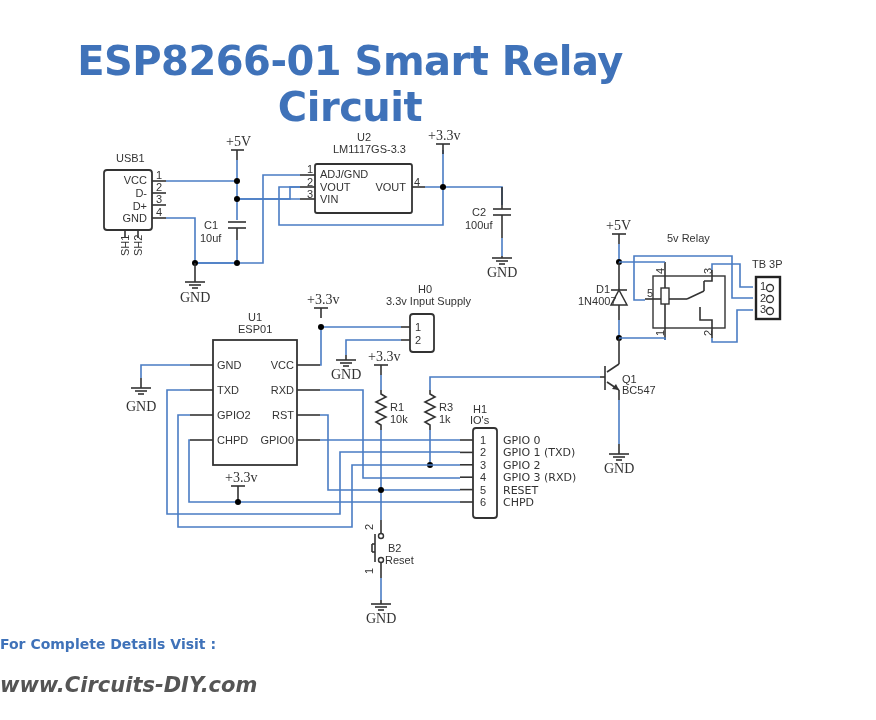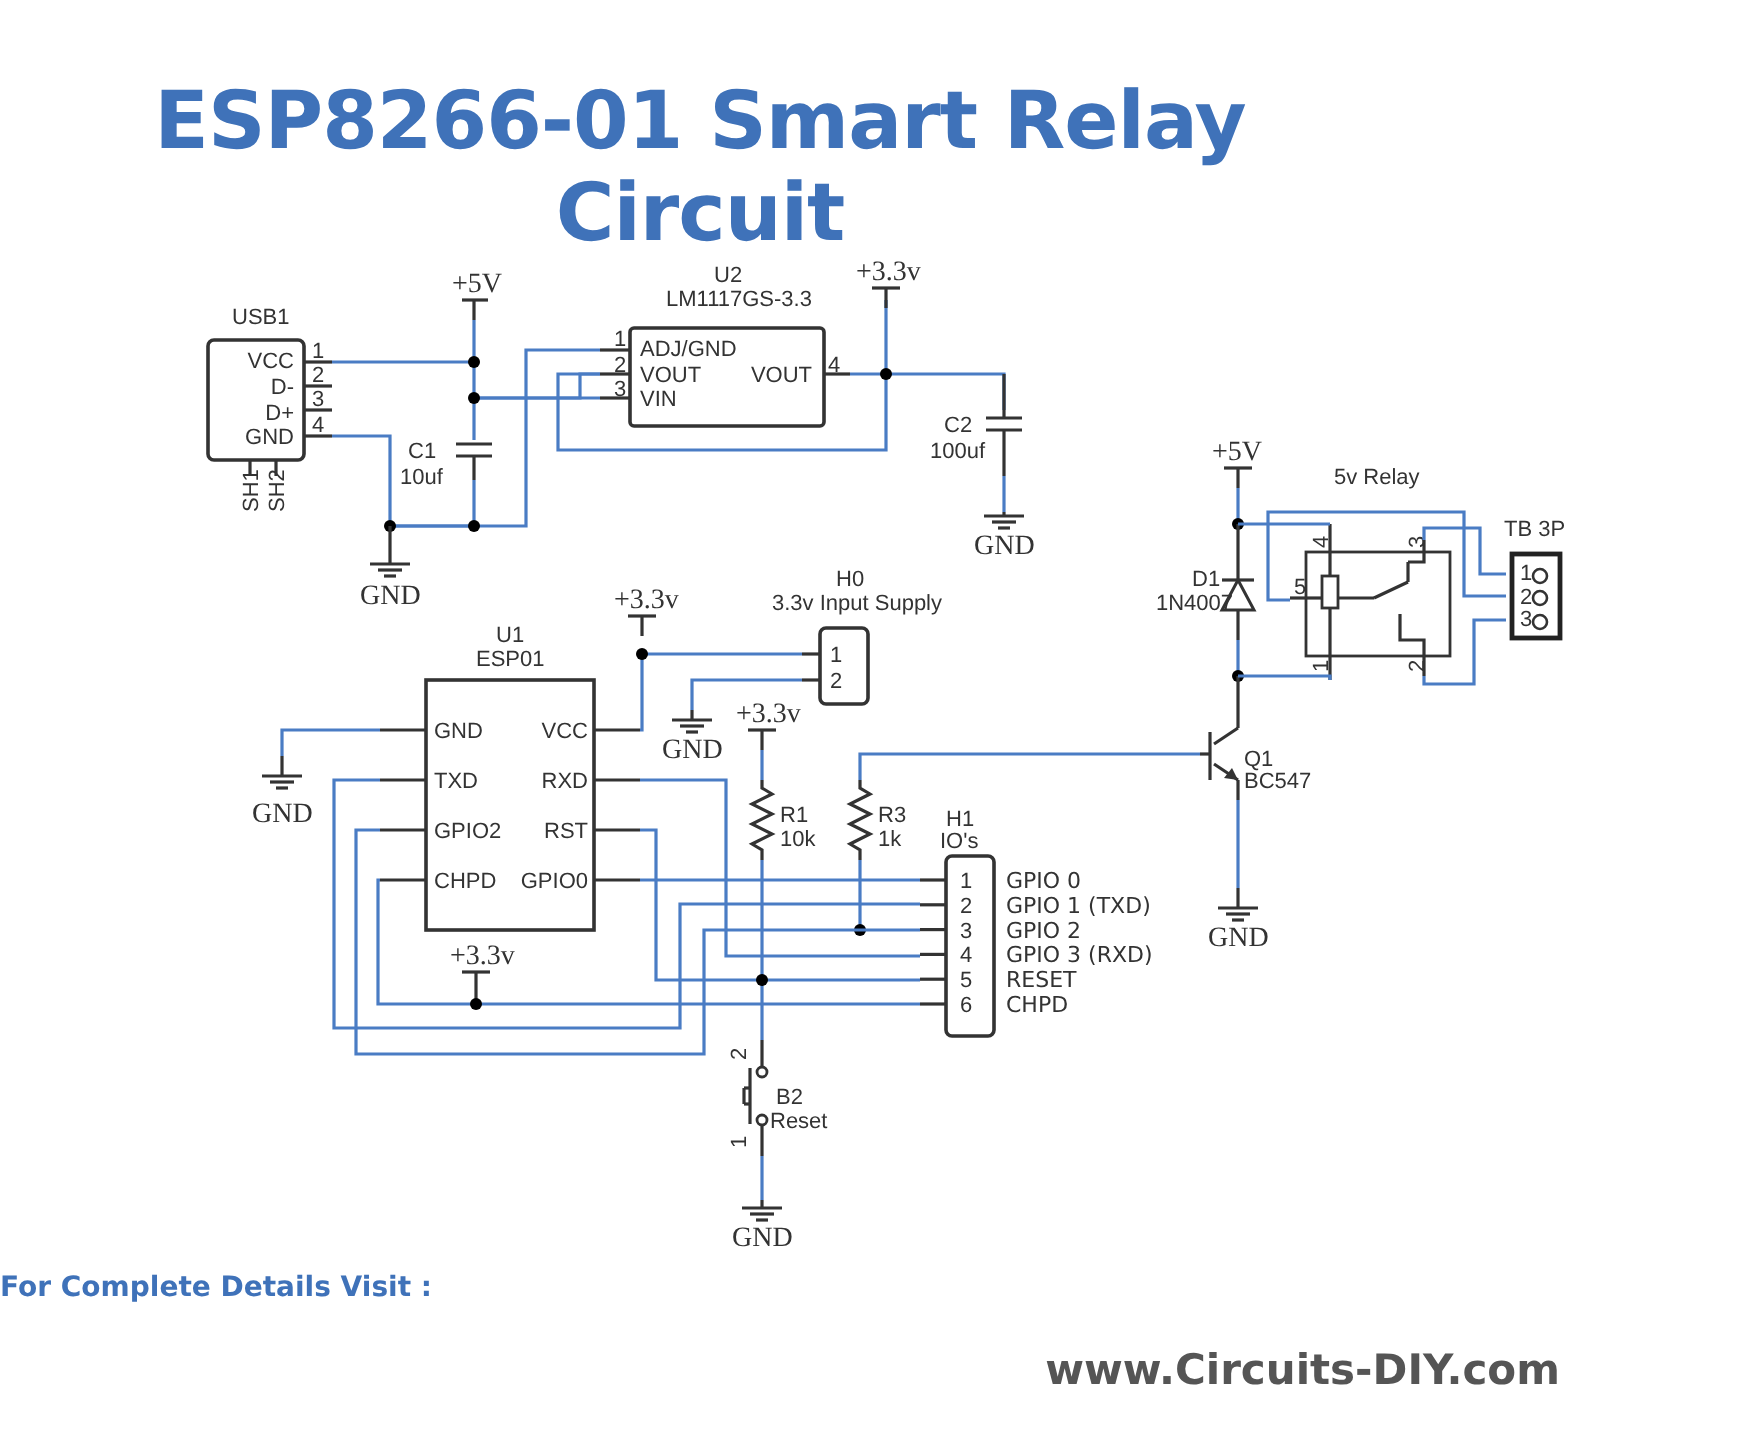--- a/index.html
+++ b/index.html
@@ -1,19 +1,19 @@
 <!DOCTYPE html>
 <html><head>
 <meta charset="utf-8">
 <style>
   html, body { margin:0; padding:0; background:#ffffff; }
   body { width:876px; height:720px; position:relative; overflow:hidden; font-family:"DejaVu Sans", sans-serif; }
   .title { position:absolute; left:0; top:38px; width:700px; text-align:center; font-family:"DejaVu Sans", sans-serif; font-weight:bold; font-size:40px; color:#3f72b9; letter-spacing:-0.5px; }
   .footer1 { position:absolute; left:0; top:636px; width:876px; text-align:left; font-family:"DejaVu Sans", sans-serif; font-weight:bold; font-size:14px; color:#3f72b9; }
-  .footer2 { position:absolute; left:0; top:673px; width:780px; text-align:right; font-family:"DejaVu Sans", sans-serif; font-weight:bold; font-size:21px; color:#555555; }
+  .footer2 { position:absolute; left:0; top:673px; width:780px; text-align:left; font-family:"DejaVu Sans", sans-serif; font-weight:bold; font-size:21px; color:#555555;font-style:italic; }
   svg.sch { position:absolute; left:0; top:0; }
   .w { stroke:#4a7cc4; stroke-width:1.6; fill:none; }
   .k { stroke:#333333; stroke-width:1.6; fill:none; }
   .box { stroke:#333333; stroke-width:1.8; fill:#ffffff; }
   .dot { fill:#000000; }
   .lbl { font-family:"Liberation Sans", sans-serif; font-size:11px; fill:#333333; }
   .lbl2 { font-family:"DejaVu Sans", sans-serif; font-size:11px; fill:#333333; }
   .pin { font-family:"Liberation Sans", sans-serif; font-size:11px; fill:#333333; }
   .pwr { font-family:"Liberation Serif", serif; font-size:14px; fill:#333333; }
 </style>

